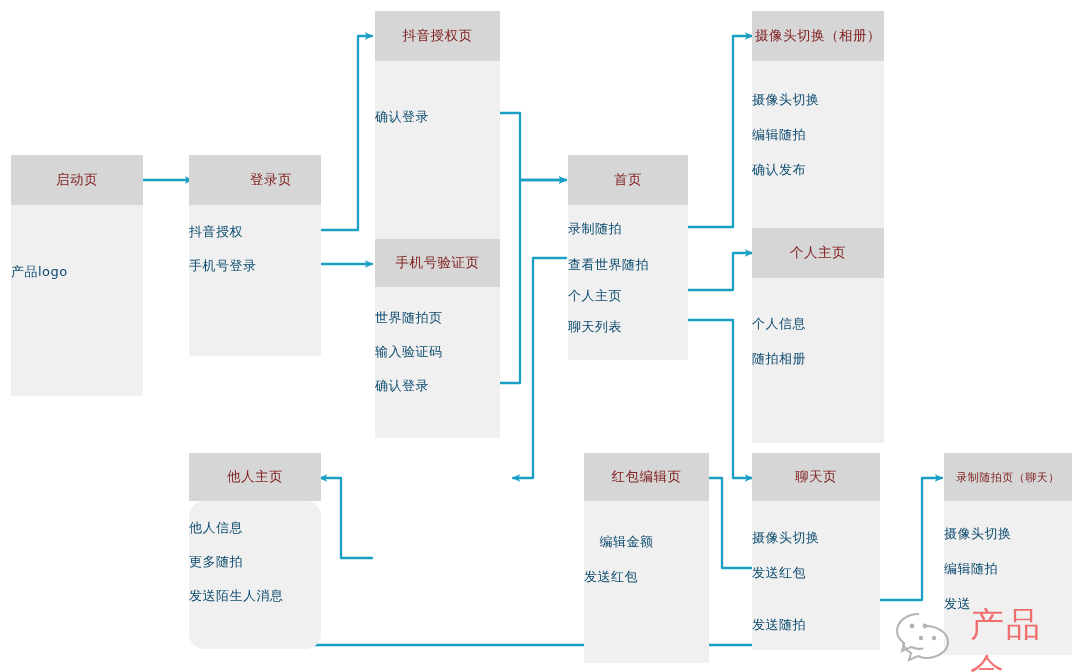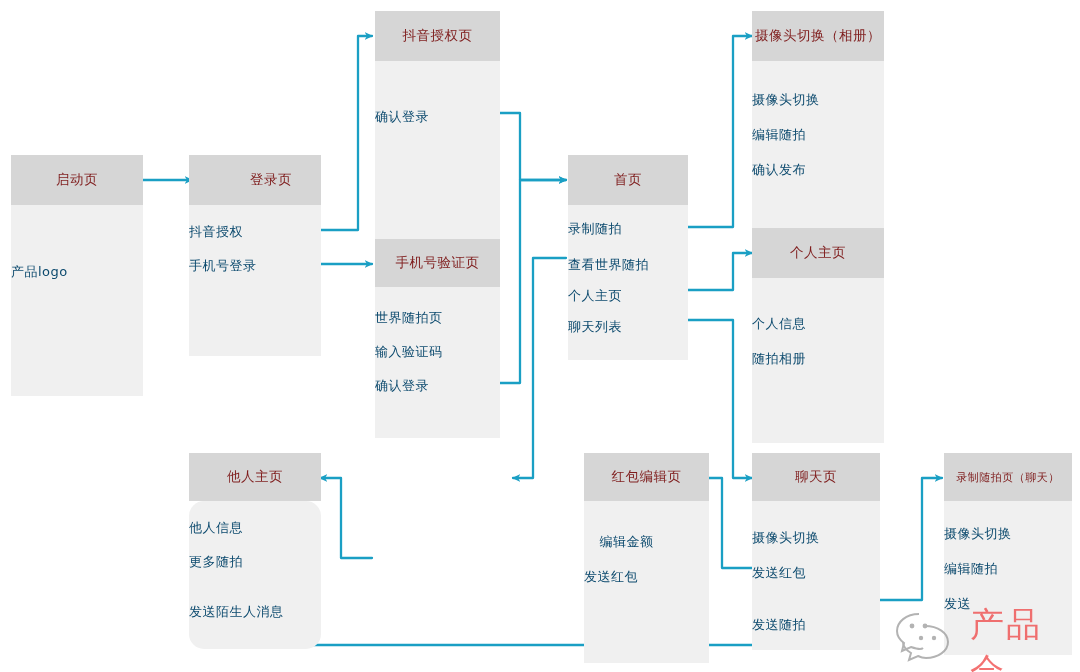--- a/index.html
+++ b/index.html
@@ -134,21 +134,21 @@
     <div class="body" style="height:128px;padding-top:37px;">
       <div class="itm" style="margin-bottom:17px;">个人信息</div>
       <div class="itm">随拍相册</div>
     </div>
   </div>
 
   <div class="node" style="left:189px;top:453px;width:132px;height:178px;">
     <div class="hdr" style="height:48px;">他人主页</div>
     <div class="body" style="height:130px;padding-top:18px;border-radius:15px;">
       <div class="itm" style="margin-bottom:16px;">他人信息</div>
-      <div class="itm" style="margin-bottom:32px;">更多随拍</div>
+      <div class="itm" style="margin-bottom:16px;">更多随拍</div>
       <div class="itm">发送陌生人消息</div>
     </div>
   </div>
 
 
   <div class="node" style="left:584px;top:453px;width:125px;height:178px;">
     <div class="hdr" style="height:48px;">红包编辑页</div>
     <div class="body" style="height:130px;padding-top:32px;">
       <div class="itm" style="margin-bottom:17px;margin-left:31px;">编辑金额</div>
       <div class="itm">发送红包</div>

